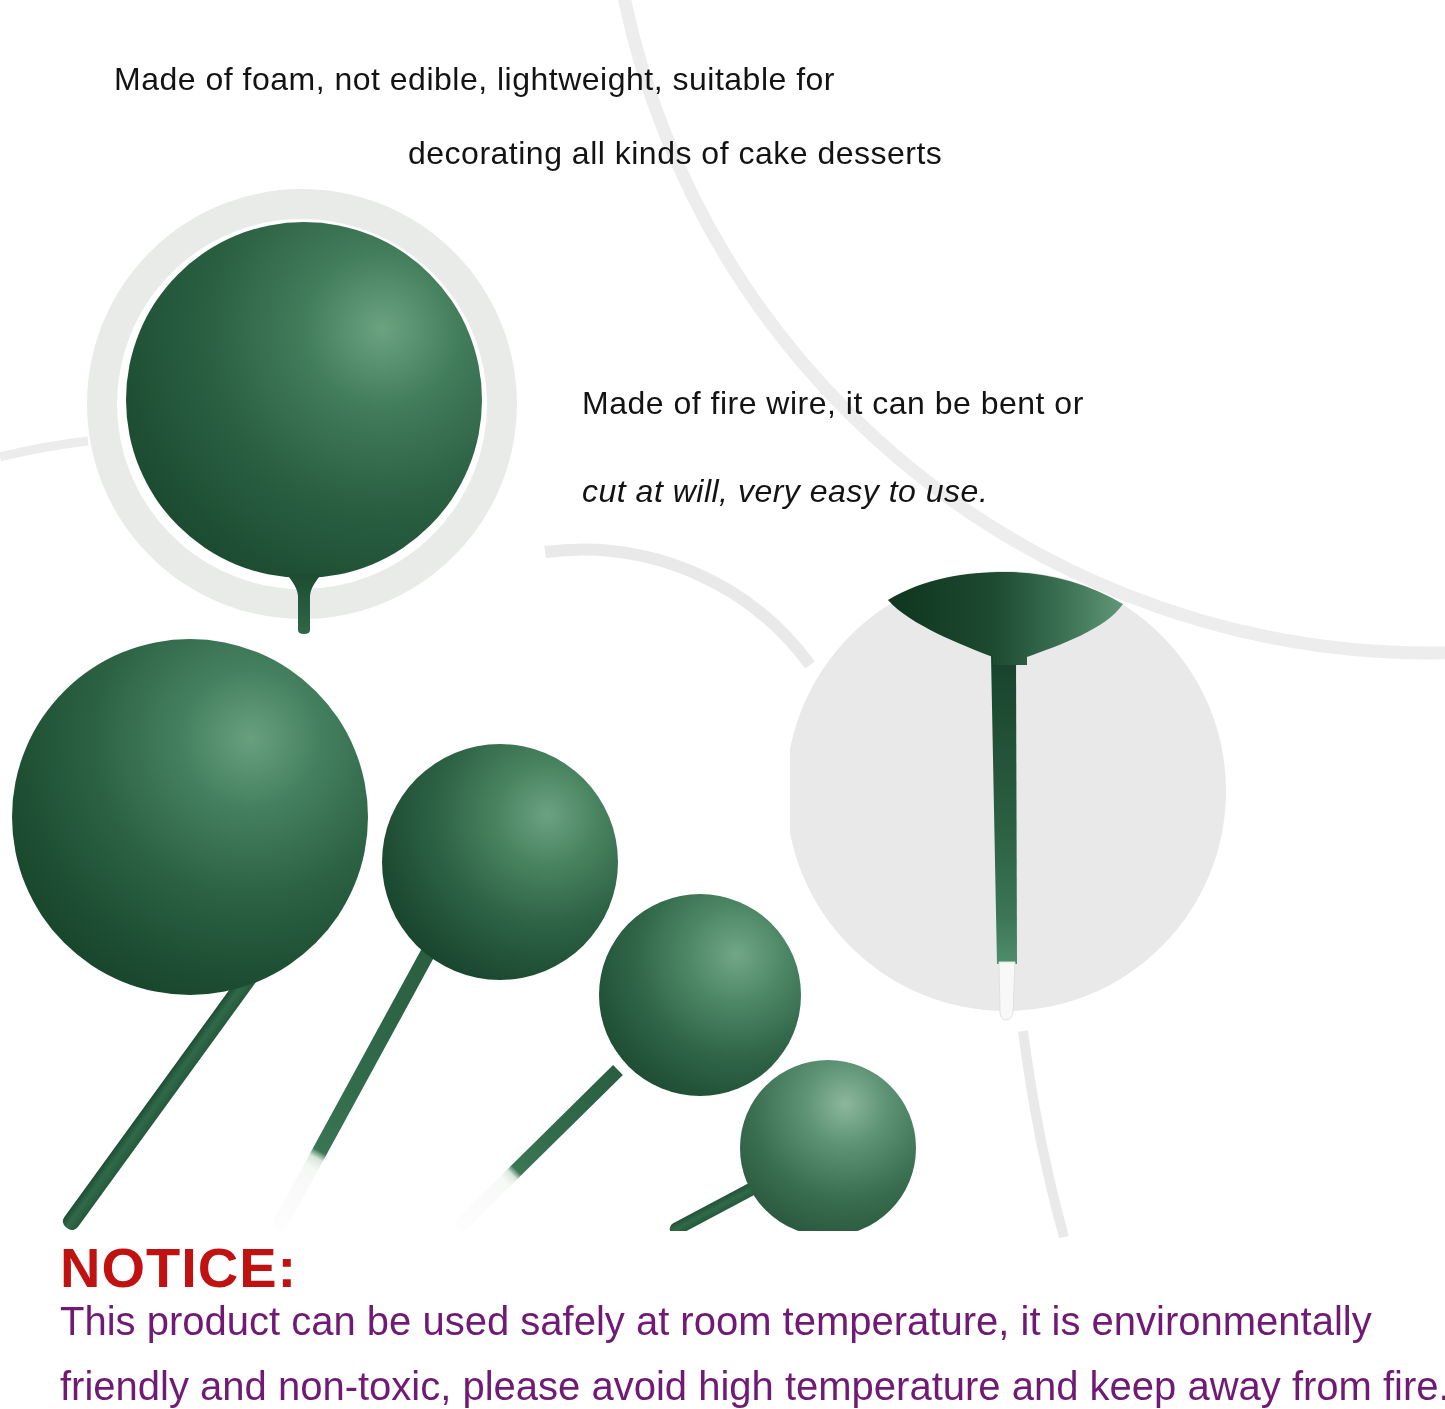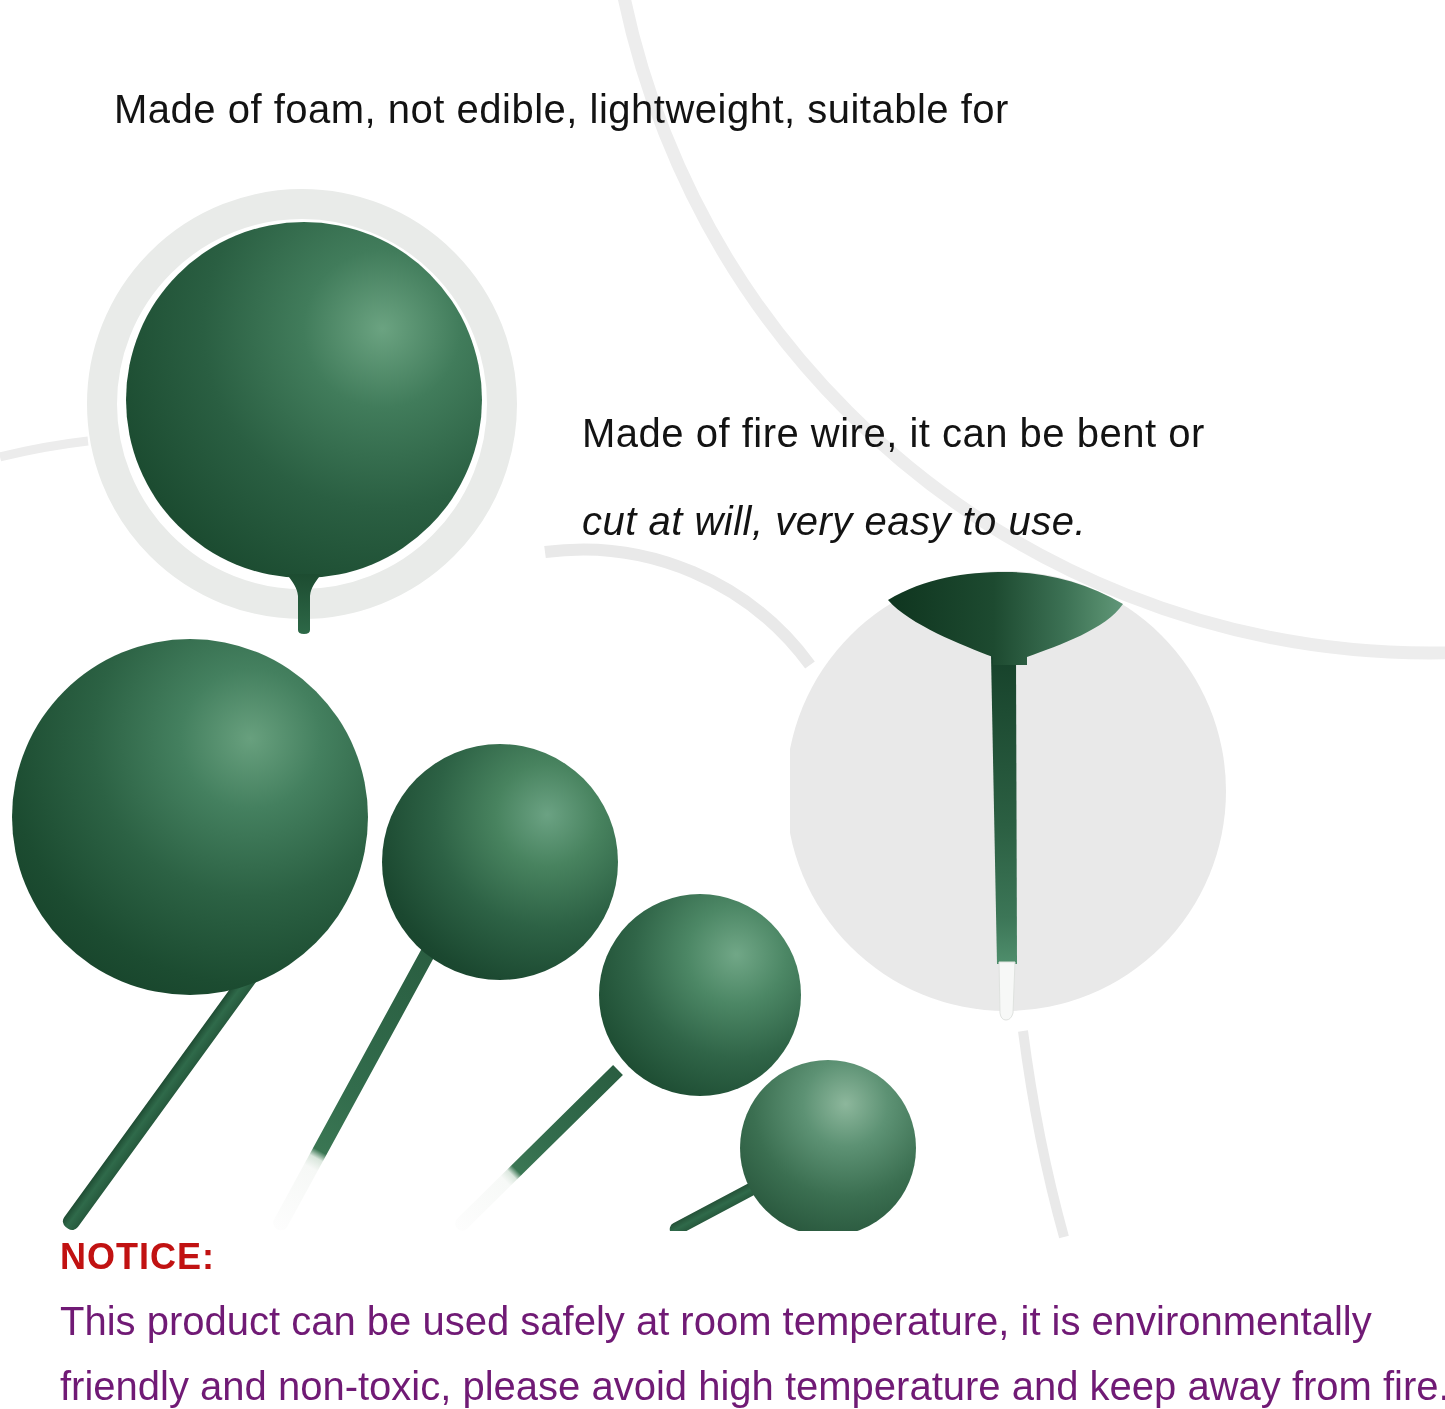--- a/index.html
+++ b/index.html
@@ -5,22 +5,22 @@
   html,body{margin:0;padding:0;background:#ffffff;}
   .canvas{
     position:relative;
     width:1445px;height:1409px;
     overflow:hidden;
     background:#ffffff;
     font-family:"Liberation Sans","DejaVu Sans",sans-serif;
   }
   .abs{position:absolute;}
   .txt{white-space:nowrap;line-height:1.08;}
-  .heading{font-size:40px;color:#131313;letter-spacing:0.5px;margin-top:26px;}
-  .notice-label{font-size:36px;font-weight:bold;color:#c11212;letter-spacing:1px;}
+  .heading{font-size:32px;color:#131313;letter-spacing:0.5px;}
+  .notice-label{font-size:56px;font-weight:bold;color:#c11212;letter-spacing:1px;}
   .notice-body{font-size:40px;color:#701a75;}
   
   .photo-area{position:absolute;left:0;top:0;width:1445px;height:1231px;overflow:hidden;}
   .ball{position:absolute;border-radius:50%;}
   .ball-1{
     left:12px;top:639px;width:356px;height:356px;
     background:radial-gradient(circle at 67% 28%, #68a07e 0%, #44805f 20%, #2c6244 45%, #1c4c31 70%, #123a24 100%);
   }
   .ball-2{
     left:382px;top:744px;width:236px;height:236px;
@@ -116,20 +116,21 @@
       <linearGradient id="funnelGrad" x1="0" y1="0" x2="0" y2="1">
         <stop offset="0" stop-color="#1d4c31"></stop>
         <stop offset="1" stop-color="#2d6847"></stop>
       </linearGradient>
     </defs>
     <path d="M 0 0 C 6 9 10 13 11 22 L 11 56 Q 11 60 17 60 Q 23 60 23 56 L 23 22
              C 24 13 28 9 34 0 Z" fill="url(#funnelGrad)"></path>
   </svg>
 
   <div class="abs txt heading" style="left:114px;top:62px;">Made of foam, not edible, lightweight, suitable for</div>
+  <div class="abs txt heading" style="left:408px;top:136px;">decorating all kinds of cake desserts</div>
 
   <div class="abs txt heading" style="left:582px;top:386px;">Made of fire wire, it can be bent or</div>
   <div class="abs txt heading" style="left:582px;top:474px;font-style:italic;">cut at will, very easy to use.</div>
 
   <div class="abs txt notice-label" style="left:60px;top:1238px;">NOTICE:</div>
   <div class="abs txt notice-body" style="left:60px;top:1300px;">This product can be used safely at room temperature, it is environmentally</div>
   <div class="abs txt notice-body" style="left:60px;top:1365px;">friendly and non-toxic, please avoid high temperature and keep away from fire.</div>
 
 </div>
 

